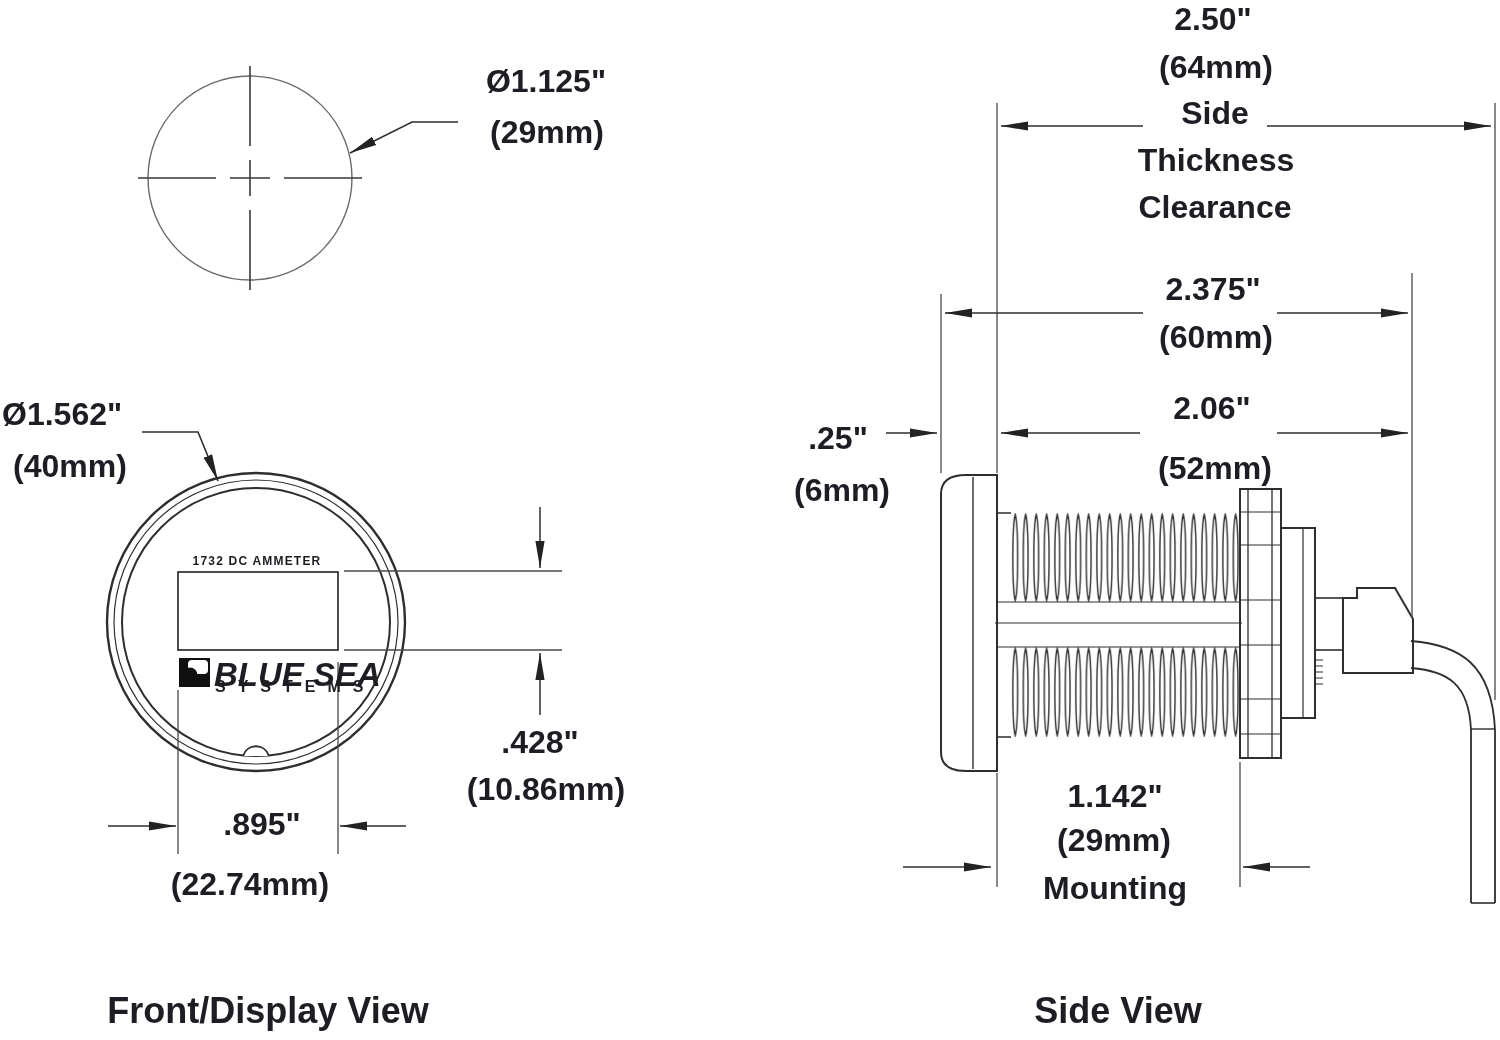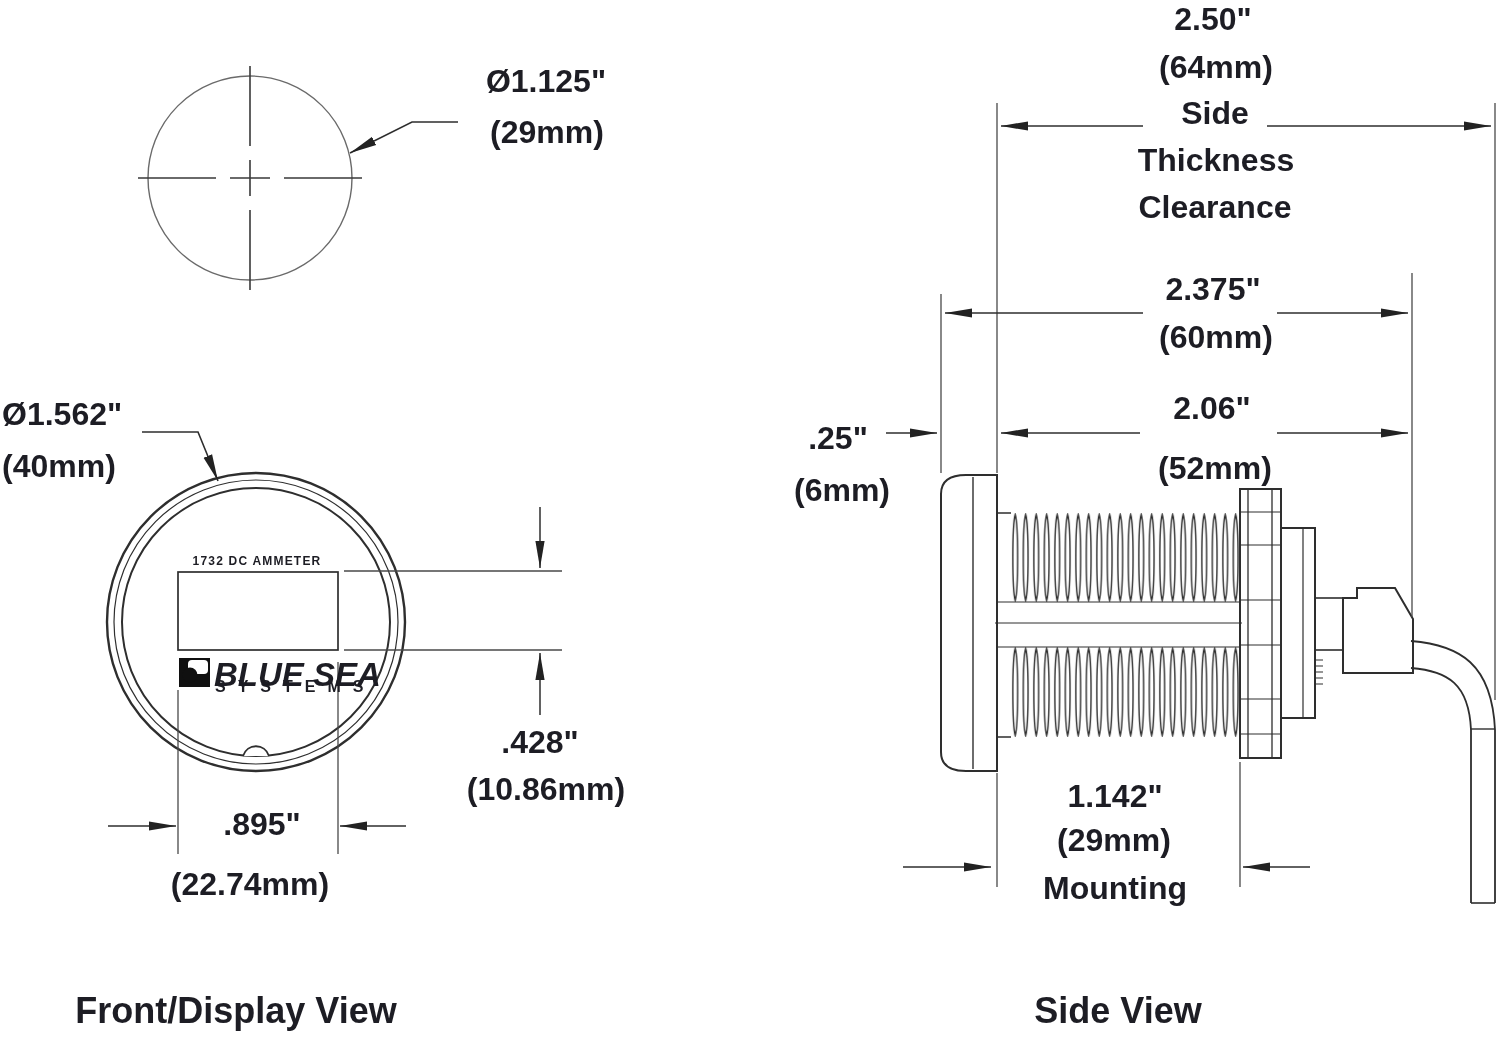--- a/index.html
+++ b/index.html
@@ -123,29 +123,29 @@
         <line x1="903" y1="867" x2="991" y2="867" marker-end="url(#arw)"></line>
         <line x1="1310" y1="867" x2="1243" y2="867" marker-end="url(#arw)"></line>
       </g>
     </g>
   </svg>
 
   <div class="lbl" style="left:546px;top:81px">Ø1.125"</div>
   <div class="lbl" style="left:547px;top:132px">(29mm)</div>
 
   <div class="lbl tl" style="left:2px;top:398px">Ø1.562"</div>
-  <div class="lbl tl" style="left:2px;top:450px">(40mm)</div>
+  <div class="lbl tl" style="left:13px;top:450px">(40mm)</div>
   <div class="lbl small" style="left:257px;top:561px">1732 DC AMMETER</div>
   <div class="lbl tl brand" style="left:214px;top:658px">BLUE SEA</div>
   <div class="lbl tl brandsub" style="left:215px;top:679px">SYSTEMS</div>
   <div class="lbl" style="left:540px;top:742px">.428"</div>
   <div class="lbl" style="left:546px;top:789px">(10.86mm)</div>
   <div class="lbl" style="left:262px;top:824px">.895"</div>
   <div class="lbl" style="left:250px;top:884px">(22.74mm)</div>
-  <div class="lbl title" style="left:236px;top:1011px">Front/Display View</div>
+  <div class="lbl title" style="left:268px;top:1011px">Front/Display View</div>
 
   <div class="lbl" style="left:1213px;top:19px">2.50"</div>
   <div class="lbl" style="left:1216px;top:67px">(64mm)</div>
   <div class="lbl" style="left:1215px;top:113px">Side</div>
   <div class="lbl" style="left:1216px;top:160px">Thickness</div>
   <div class="lbl" style="left:1215px;top:207px">Clearance</div>
   <div class="lbl" style="left:1213px;top:289px">2.375"</div>
   <div class="lbl" style="left:1216px;top:337px">(60mm)</div>
   <div class="lbl" style="left:1212px;top:408px">2.06"</div>
   <div class="lbl" style="left:1215px;top:468px">(52mm)</div>

